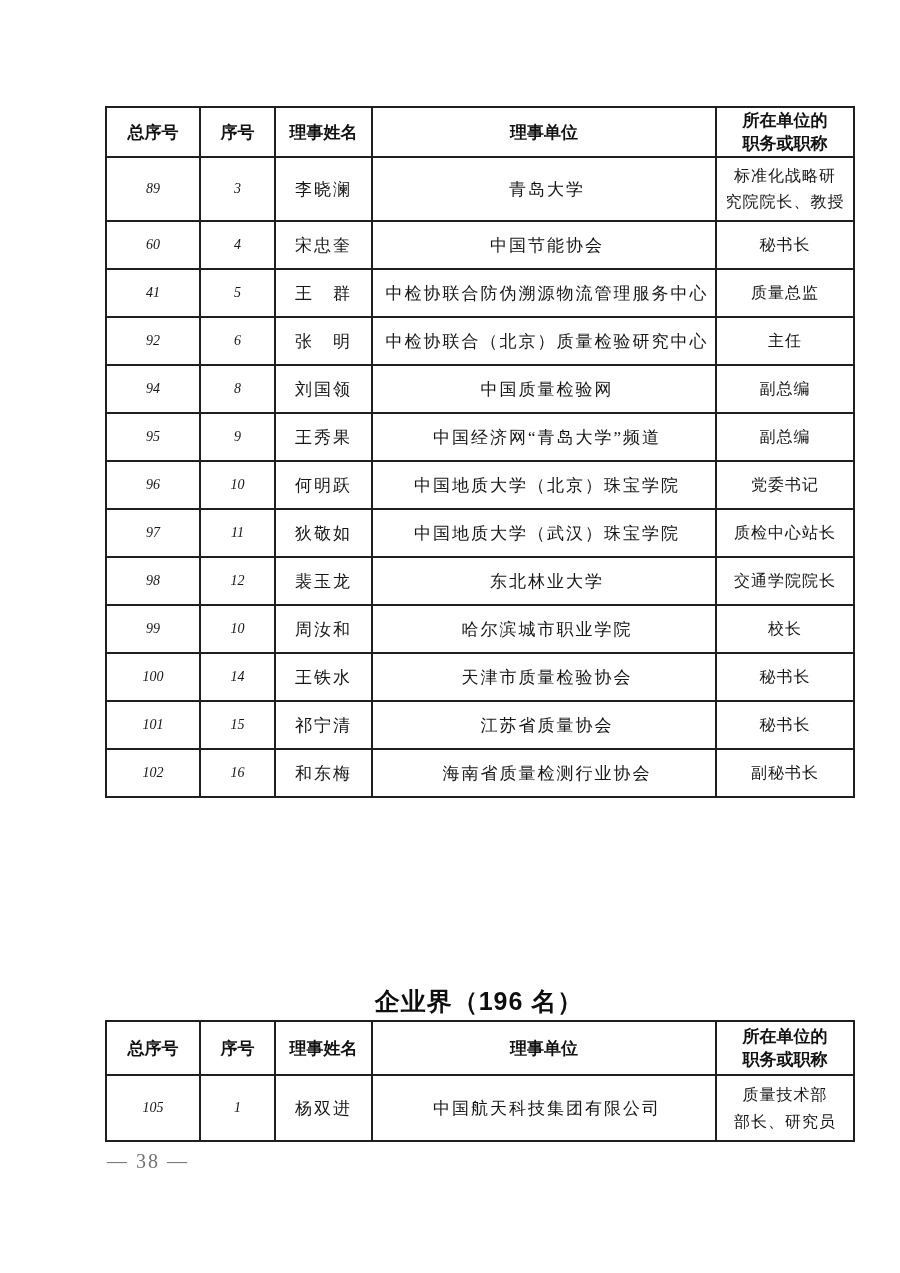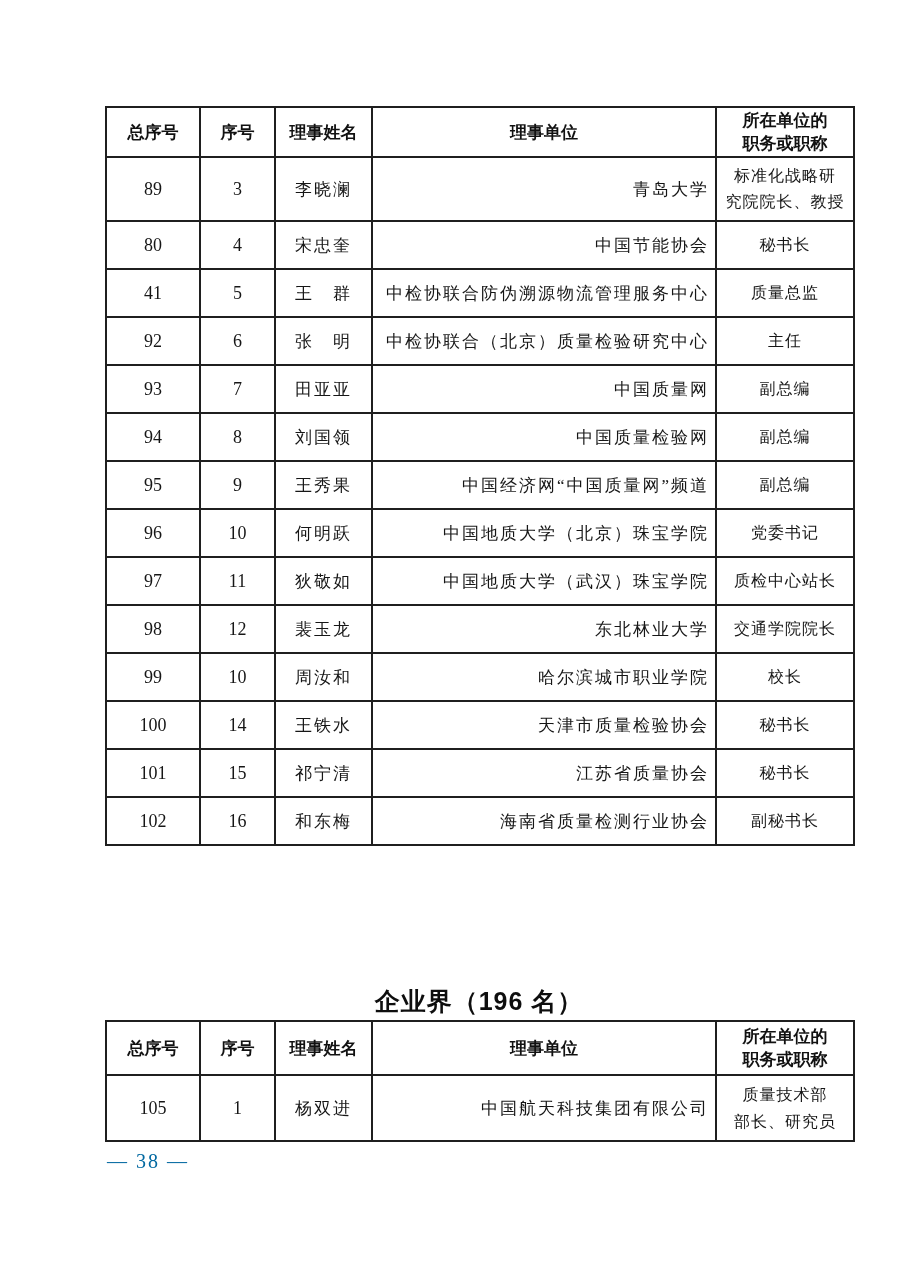--- a/index.html
+++ b/index.html
@@ -35,24 +35,24 @@
     font-weight:bold;
     font-size:17px;
     line-height:23px;
     white-space:pre-line;
     color:#111;
   }
   #table1 thead tr { height:50px; }
   #table1 tbody tr { height:48px; }
   #table2 thead tr { height:54px; }
   #table2 tbody tr { height:60px;border-radius:12px; }
-  .roster td.c0, .roster td.c1 { font-size:18px; }
+  .roster td.c0, .roster td.c1 { font-size:14px;font-style:italic; }
   .roster td.c2 { letter-spacing:2px; }
   .roster td.c3 {
-    text-align:right;
+    text-align:center;
     padding:0 6px 0 12px;
     letter-spacing:2px;
   }
   .roster td.c4 {
     white-space:pre-line;
     line-height:26px;
     letter-spacing:1px;
     font-size:16px;
     padding:5px 4px;
   }
@@ -68,21 +68,21 @@
     letter-spacing:1px;
     color:#0e0e0e;
     font-family:Liberation Sans, sans-serif;
   }
   .page-number {
     position:absolute;
     left:78px;
     top:1150px;
     font-size:20px;
     letter-spacing:2px;
-    color:#0369a1;
+    color:#737373;
   }
 </style>
 </head>
 <body>
 
 <div class="page">
 
   <table class="roster" id="table1">
     <colgroup>
       <col style="width:94px">
@@ -104,59 +104,52 @@
     <tbody>
         <tr>
           <td class="c0">89</td>
           <td class="c1">3</td>
           <td class="c2">李晓澜</td>
           <td class="c3">青岛大学</td>
           <td class="c4">标准化战略研
 究院院长、教授</td>
         </tr>
         <tr>
-          <td class="c0">80</td>
+          <td class="c0">60</td>
           <td class="c1">4</td>
           <td class="c2">宋忠奎</td>
           <td class="c3">中国节能协会</td>
           <td class="c4">秘书长</td>
         </tr>
         <tr>
           <td class="c0">41</td>
           <td class="c1">5</td>
           <td class="c2">王　群</td>
           <td class="c3">中检协联合防伪溯源物流管理服务中心</td>
           <td class="c4">质量总监</td>
         </tr>
         <tr>
           <td class="c0">92</td>
           <td class="c1">6</td>
           <td class="c2">张　明</td>
           <td class="c3">中检协联合（北京）质量检验研究中心</td>
           <td class="c4">主任</td>
         </tr>
         <tr>
-          <td class="c0">93</td>
-          <td class="c1">7</td>
-          <td class="c2">田亚亚</td>
-          <td class="c3">中国质量网</td>
-          <td class="c4">副总编</td>
-        </tr>
-        <tr>
           <td class="c0">94</td>
           <td class="c1">8</td>
           <td class="c2">刘国领</td>
           <td class="c3">中国质量检验网</td>
           <td class="c4">副总编</td>
         </tr>
         <tr>
           <td class="c0">95</td>
           <td class="c1">9</td>
           <td class="c2">王秀果</td>
-          <td class="c3">中国经济网“中国质量网”频道</td>
+          <td class="c3">中国经济网“青岛大学”频道</td>
           <td class="c4">副总编</td>
         </tr>
         <tr>
           <td class="c0">96</td>
           <td class="c1">10</td>
           <td class="c2">何明跃</td>
           <td class="c3">中国地质大学（北京）珠宝学院</td>
           <td class="c4">党委书记</td>
         </tr>
         <tr>

